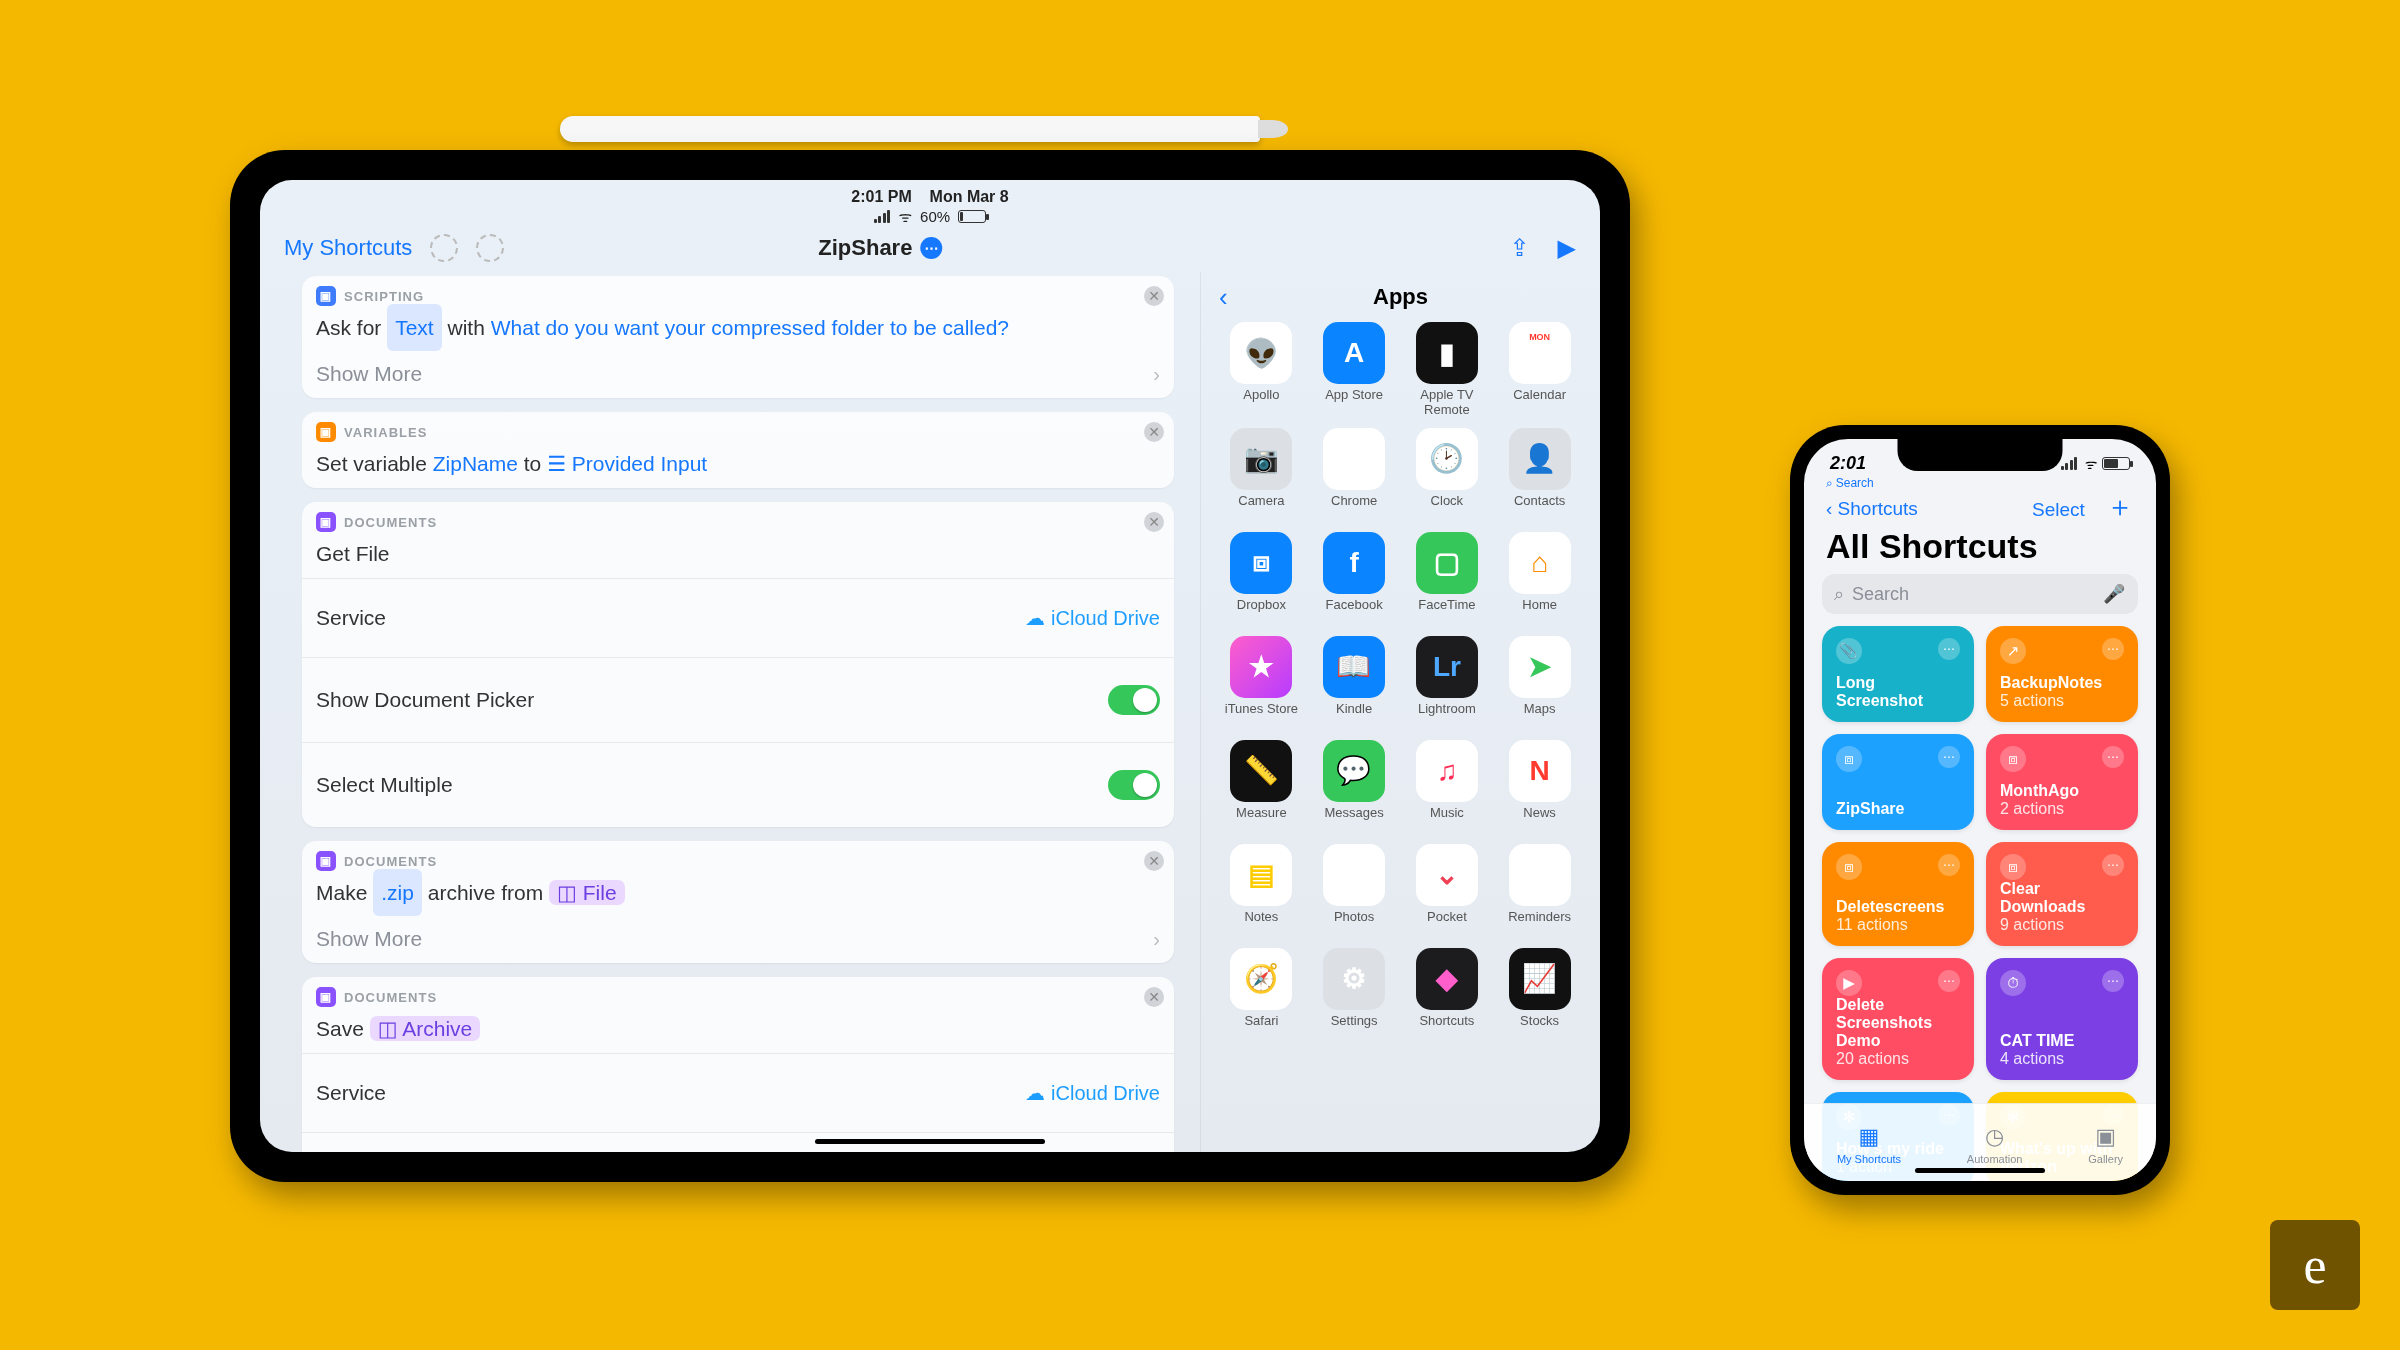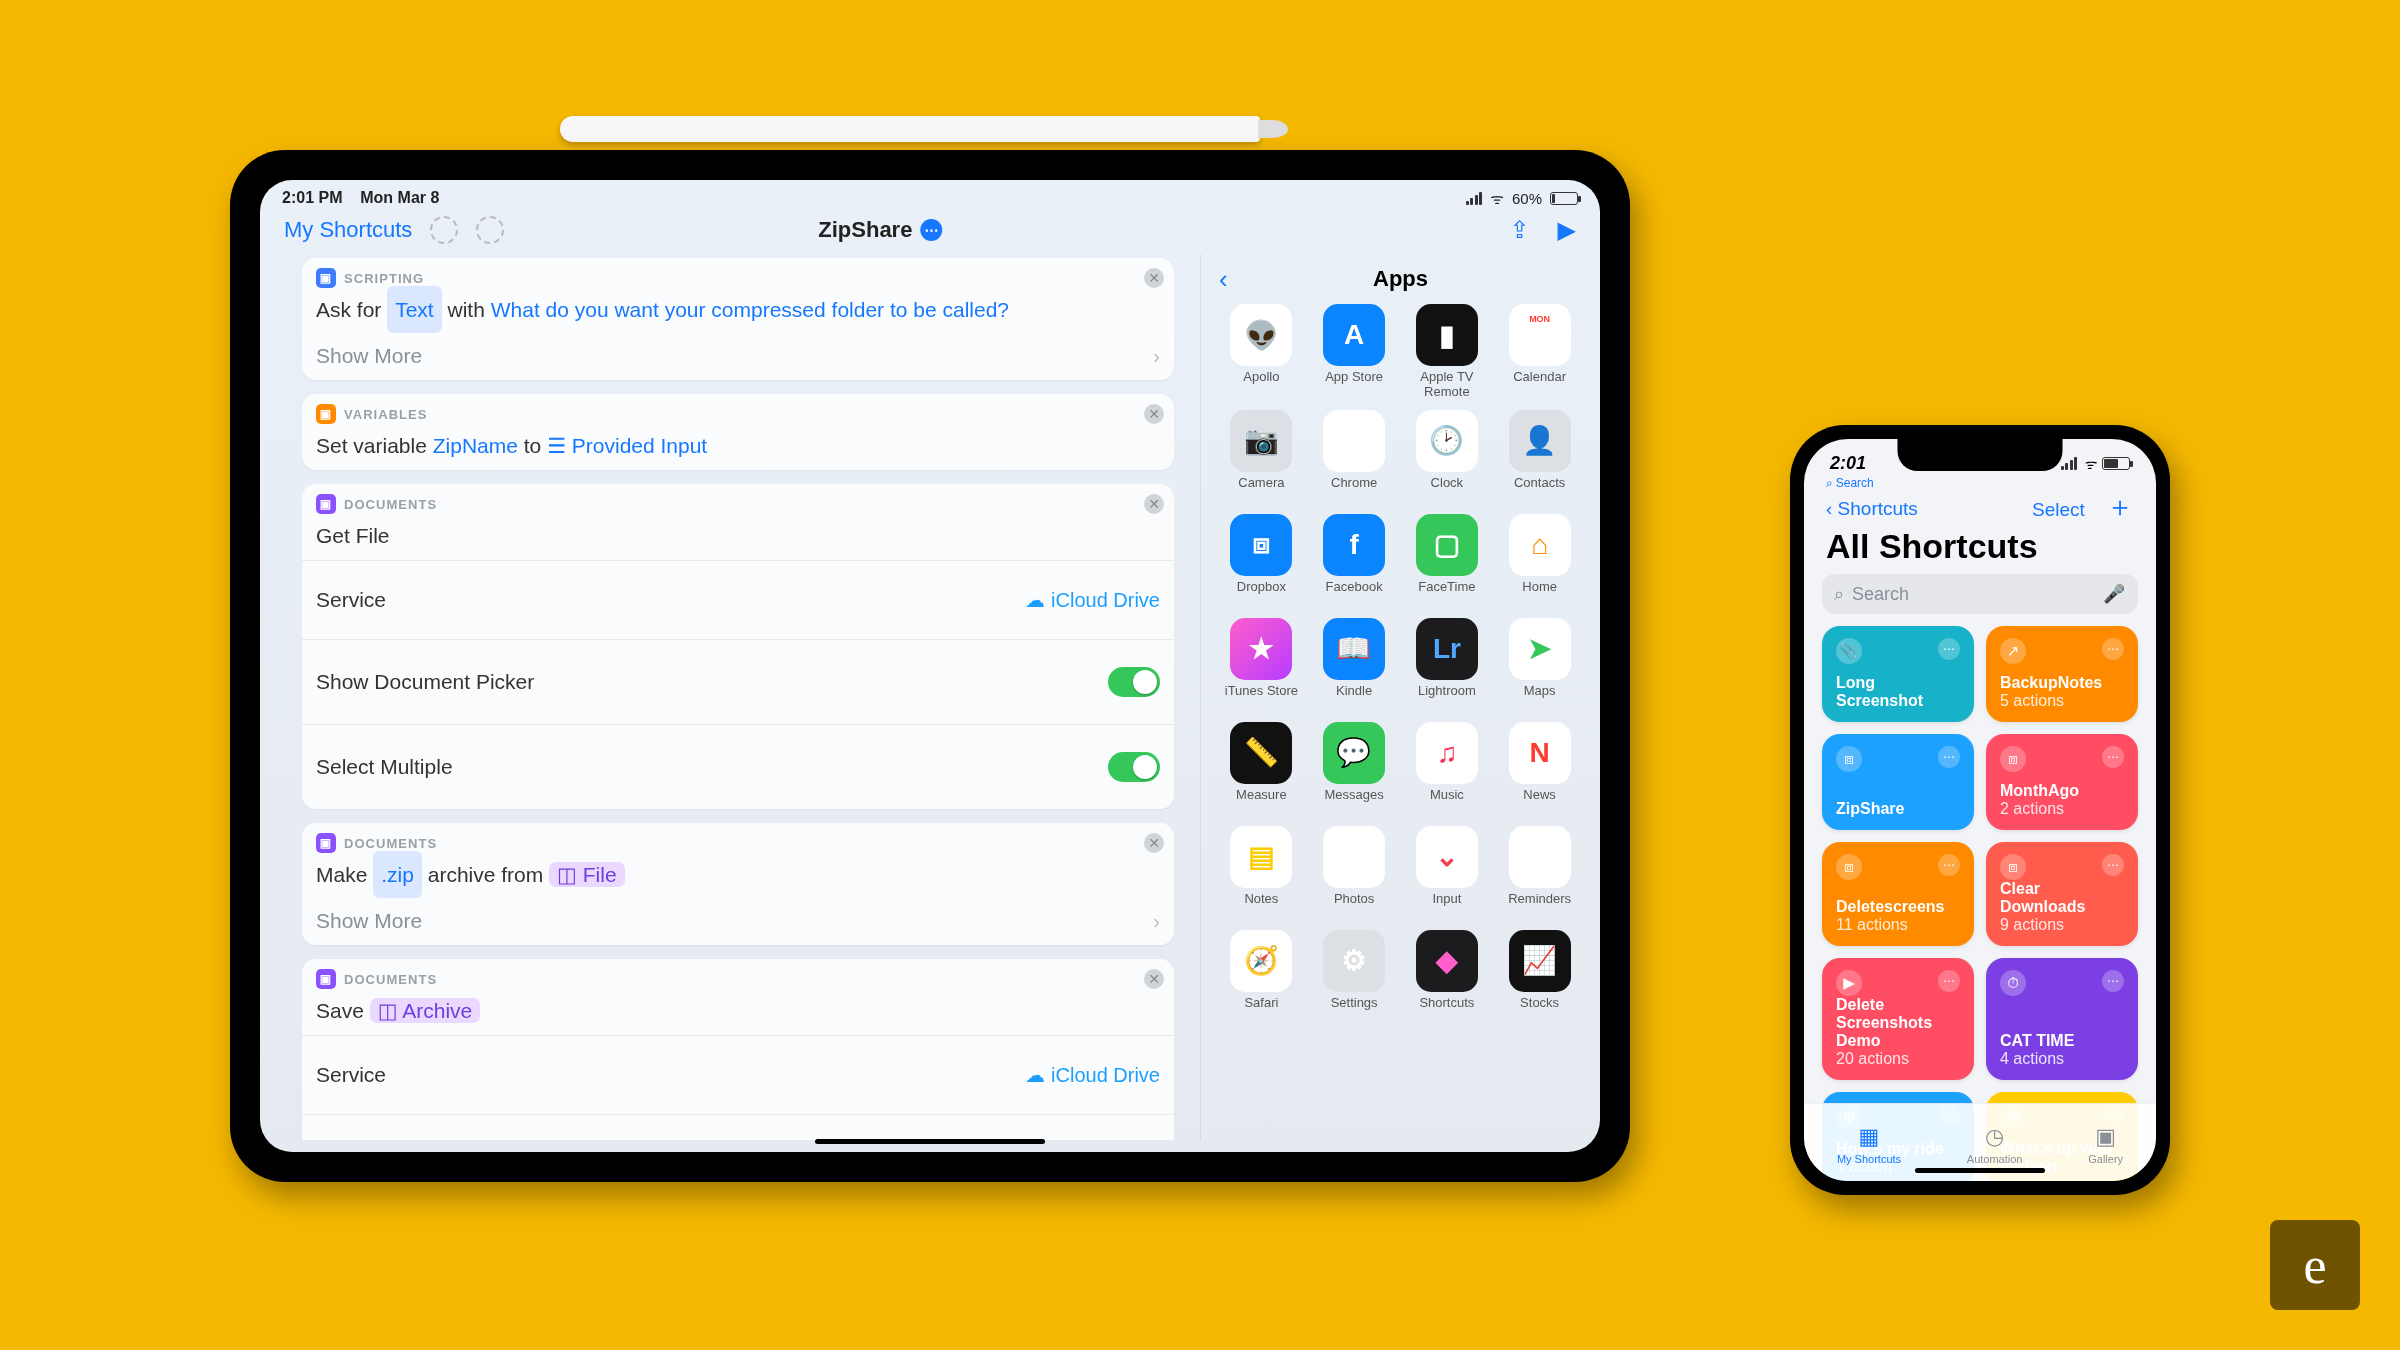--- a/index.html
+++ b/index.html
@@ -40,21 +40,21 @@
   .ipad-screen {
     width: 100%; height: 100%;
     background: linear-gradient(180deg,#e9f0f7,#e5eaf0);
     border-radius: 32px;
     position: relative;
     overflow: hidden;
   }
   .ipad-status {
     display: flex; justify-content: space-between; align-items: center;
     padding: 8px 22px 4px;
-    font-size: 16px; font-weight: 600; color: #222;
+    font-size: 16px; font-weight: 600; color: #222; flex-direction: column;
   }
   .ipad-status .right { display: flex; gap: 8px; align-items: center; font-size: 15px; font-weight: 500;}
   .batt { width: 28px; height: 13px; border: 1.5px solid #333; border-radius: 3px; position: relative; }
   .batt::after { content:""; position:absolute; right:-4px; top:3px; width:3px; height:6px; background:#333; border-radius:1px;}
   .batt .fill { position:absolute; left:1px; top:1px; bottom:1px; width:3px; background:#333; border-radius:1px;}
   .sigbars { display:flex; gap:1.5px; align-items:flex-end; }
   .sigbars span { width:3px; background:#333; border-radius:1px; }
   .sigbars span:nth-child(1){height:4px;} .sigbars span:nth-child(2){height:7px;}
   .sigbars span:nth-child(3){height:10px;} .sigbars span:nth-child(4){height:13px;}
 
@@ -417,21 +417,21 @@
             <div class="app">
               <div class="ic bg-white" style=";flex-direction:column">
                 <span style="font-size:28px;font-weight:600">✿</span>
               </div>
     <div class="lbl">Photos</div>
             </div>
             <div class="app">
               <div class="ic bg-white" style="color:#ef4056;flex-direction:column">
                 <span style="font-size:28px;font-weight:600">⌄</span>
               </div>
-    <div class="lbl">Input</div>
+    <div class="lbl">Pocket</div>
             </div>
             <div class="app">
               <div class="ic bg-white" style=";flex-direction:column">
                 <span style="font-size:28px;font-weight:600">≣</span>
               </div>
     <div class="lbl">Reminders</div>
             </div>
             <div class="app">
               <div class="ic bg-white" style=";flex-direction:column">
                 <span style="font-size:28px;font-weight:600">🧭</span>

